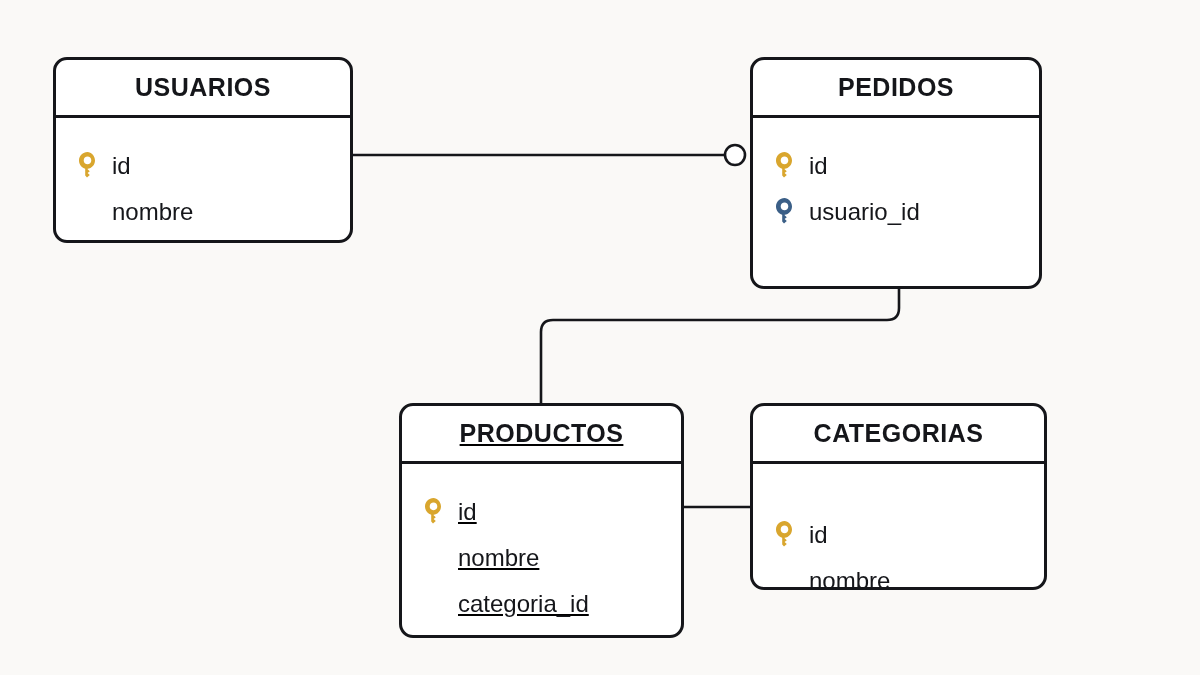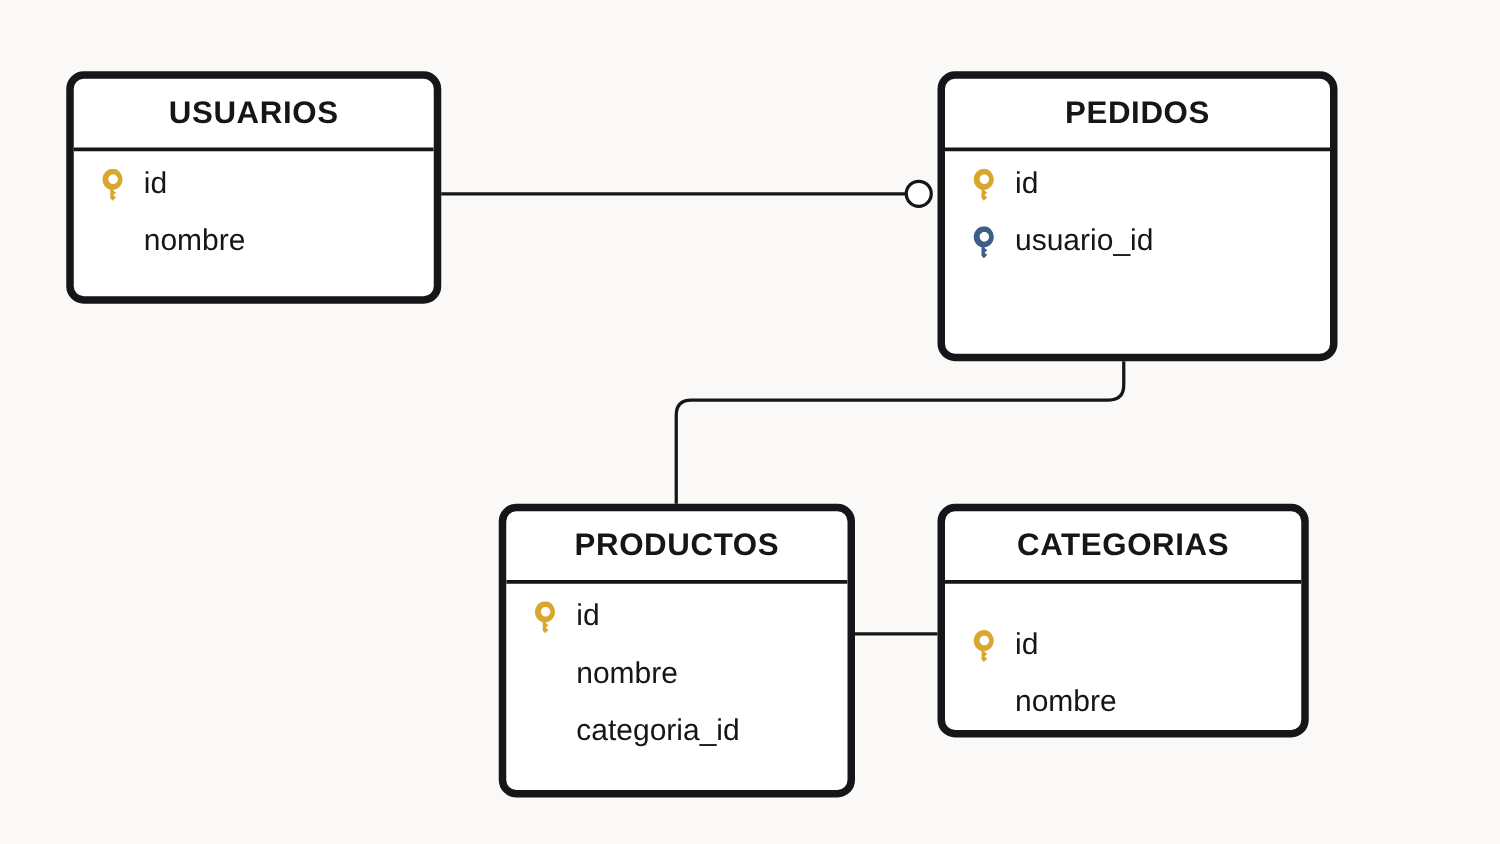--- a/index.html
+++ b/index.html
@@ -25,21 +25,21 @@
     position: absolute;
     left: 0;
     top: 0;
     width: 1200px;
     height: 675px;
     pointer-events: none;
   }
   .entity {
     position: absolute;
     background: #ffffff;
-    border: 6px solid #000000;
+    border: 3px solid #000000;
     border-radius: 14px;
     box-sizing: border-box;
     overflow: hidden;
     display: flex;
     flex-direction: column;
   }
   .entity-header {
     height: 58px;
     flex: 0 0 58px;
     border-bottom: 3px solid #15161a;
@@ -55,21 +55,21 @@
     color: #15161a;
     line-height: 1;
   }
   .entity-body {
     flex: 1 1 auto;
     padding: 14px 0 0 0;
     box-sizing: border-box;
   }
   .field-row {
     display: flex;
-    align-items: flex-start;
+    align-items: flex-end;
     height: 46px;
     padding-left: 22px;
     box-sizing: border-box;
   }
   .field-icon {
     width: 34px;
     flex: 0 0 34px;
     display: flex;
     align-items: center;
     justify-content: flex-start;
@@ -106,21 +106,21 @@
             </svg>
           </span>
           <span class="field-name">id</span>
         </div>
         <div class="field-row">
           <span class="field-icon"></span>
           <span class="field-name">nombre</span>
         </div>
       </div>
     </div>
-    <div class="entity" style="left: 750px; top: 57px; width: 320px; height: 232px; border-color: rgb(21, 22, 26);">
+    <div class="entity" style="left: 750px; top: 57px; width: 292px; height: 232px; border-color: rgb(21, 22, 26);">
       <div class="entity-header" style="border-bottom-color: rgb(21, 22, 26);">
         <div class="entity-title">PEDIDOS</div>
       </div>
       <div class="entity-body">
         <div class="field-row">
           <span class="field-icon">
             <svg width="20" height="26" viewBox="0 0 20 26">
               <g fill="#d9a62e">
                 <path d="M9.5 0 C4.8 0 1 3.8 1 8.5 C1 12.4 3.6 15.7 7.2 16.7 L7.2 23.4 L9 25.6 L11.8 23.0 L9.6 21.0 L11.8 19.2 L9.6 17.3 L9.6 16.8 C13.8 16.3 17 12.8 17 8.5 C17 3.8 13.2 0 9.5 0 Z M9.5 4.6 C11.6 4.6 13.3 6.3 13.3 8.4 C13.3 10.5 11.6 12.2 9.5 12.2 C7.4 12.2 5.7 10.5 5.7 8.4 C5.7 6.3 7.4 4.6 9.5 4.6 Z"></path>
               </g>
@@ -133,21 +133,21 @@
             <svg width="20" height="26" viewBox="0 0 20 26">
               <g fill="#3b5f87">
                 <path d="M9.5 0 C4.8 0 1 3.8 1 8.5 C1 12.4 3.6 15.7 7.2 16.7 L7.2 23.4 L9 25.6 L11.8 23.0 L9.6 21.0 L11.8 19.2 L9.6 17.3 L9.6 16.8 C13.8 16.3 17 12.8 17 8.5 C17 3.8 13.2 0 9.5 0 Z M9.5 4.6 C11.6 4.6 13.3 6.3 13.3 8.4 C13.3 10.5 11.6 12.2 9.5 12.2 C7.4 12.2 5.7 10.5 5.7 8.4 C5.7 6.3 7.4 4.6 9.5 4.6 Z"></path>
               </g>
             </svg>
           </span>
           <span class="field-name">usuario_id</span>
         </div>
       </div>
     </div>
-    <div class="entity" style="left: 399px; top: 403px; width: 285px; height: 235px; border-color: rgb(21, 22, 26);">
+    <div class="entity" style="left: 399px; top: 403px; width: 285px; height: 235px; border-color: rgb(21, 22, 26); text-decoration: underline;">
       <div class="entity-header" style="border-bottom-color: rgb(21, 22, 26);">
         <div class="entity-title">PRODUCTOS</div>
       </div>
       <div class="entity-body">
         <div class="field-row">
           <span class="field-icon">
             <svg width="20" height="26" viewBox="0 0 20 26">
               <g fill="#d9a62e">
                 <path d="M9.5 0 C4.8 0 1 3.8 1 8.5 C1 12.4 3.6 15.7 7.2 16.7 L7.2 23.4 L9 25.6 L11.8 23.0 L9.6 21.0 L11.8 19.2 L9.6 17.3 L9.6 16.8 C13.8 16.3 17 12.8 17 8.5 C17 3.8 13.2 0 9.5 0 Z M9.5 4.6 C11.6 4.6 13.3 6.3 13.3 8.4 C13.3 10.5 11.6 12.2 9.5 12.2 C7.4 12.2 5.7 10.5 5.7 8.4 C5.7 6.3 7.4 4.6 9.5 4.6 Z"></path>
               </g>

